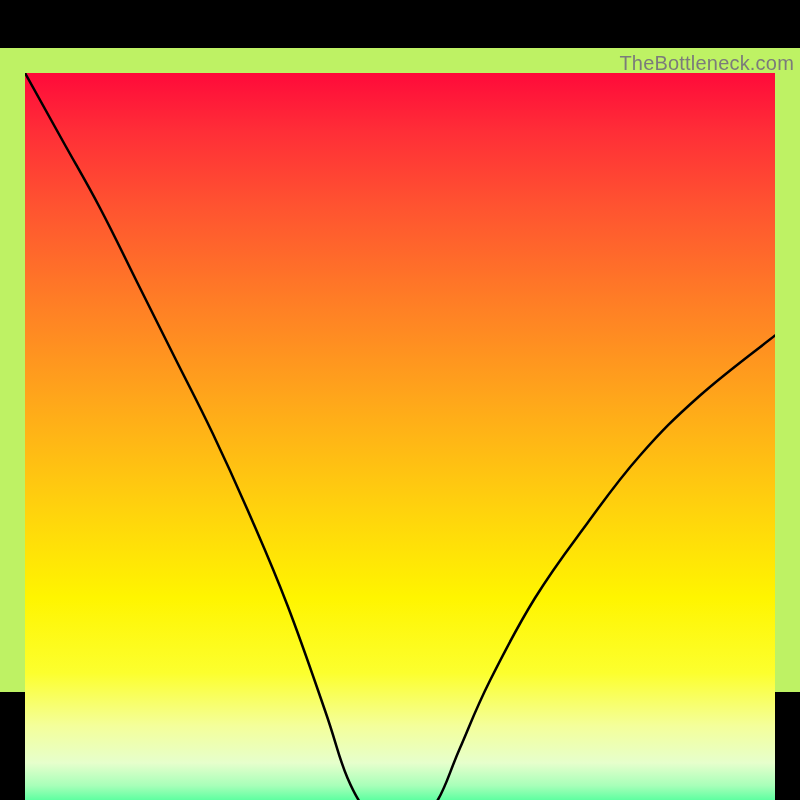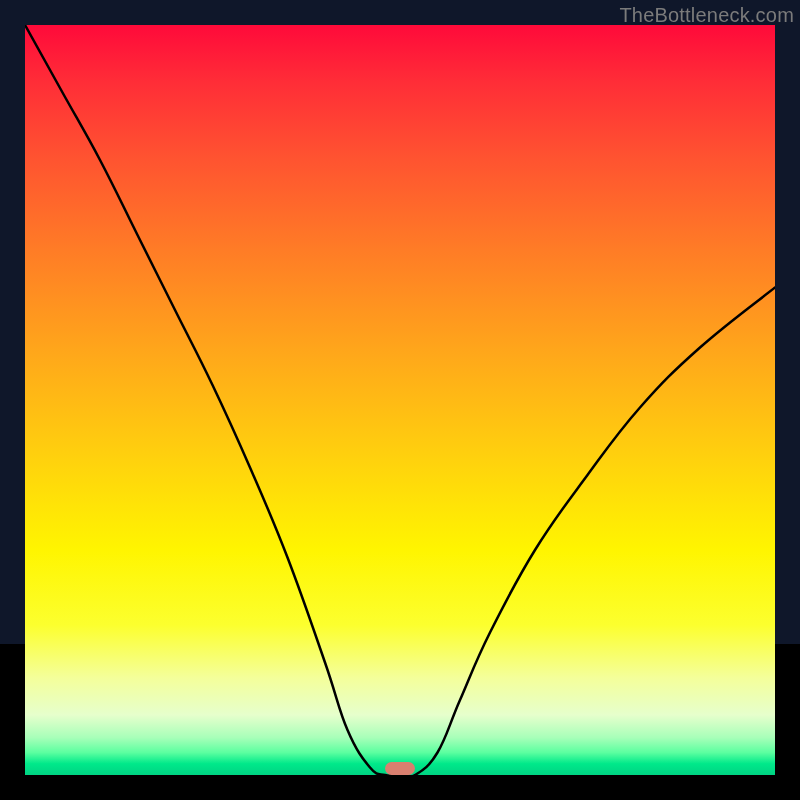--- a/index.html
+++ b/index.html
@@ -7,21 +7,22 @@
     padding: 0;
     width: 800px;
     height: 800px;
     background: #000;
     overflow: hidden;
   }
   .chart-container {
     position: relative;
     width: 800px;
     height: 644px;
-    background: #0f172a;
+    background: #bef264;
+    margin-top: 48px;
   }
   .plot-area {
     position: absolute;
     left: 25px;
     top: 25px;
     width: 750px;
     height: 750px;
     background: linear-gradient(to bottom,
       #ff0a3a 0%,
       #ff2f37 8%,

